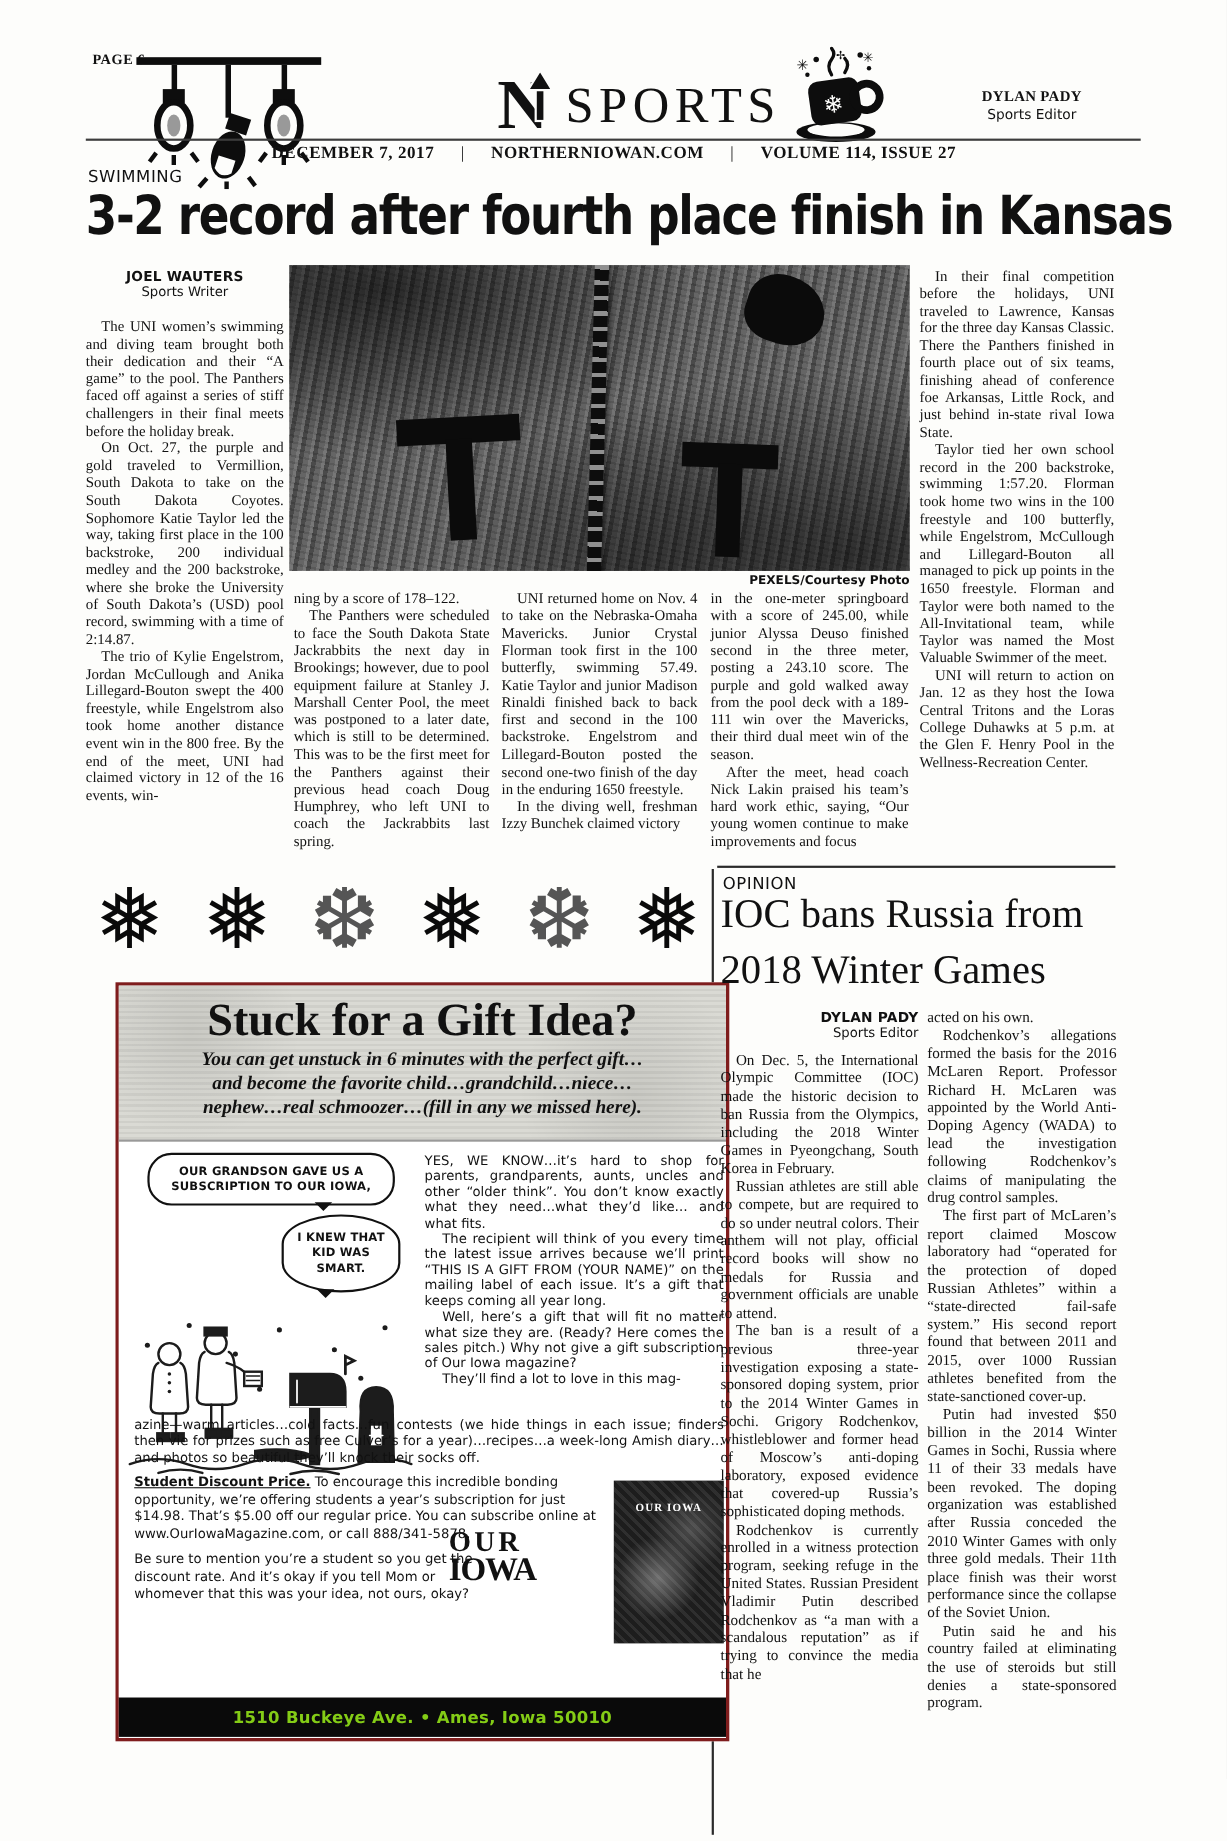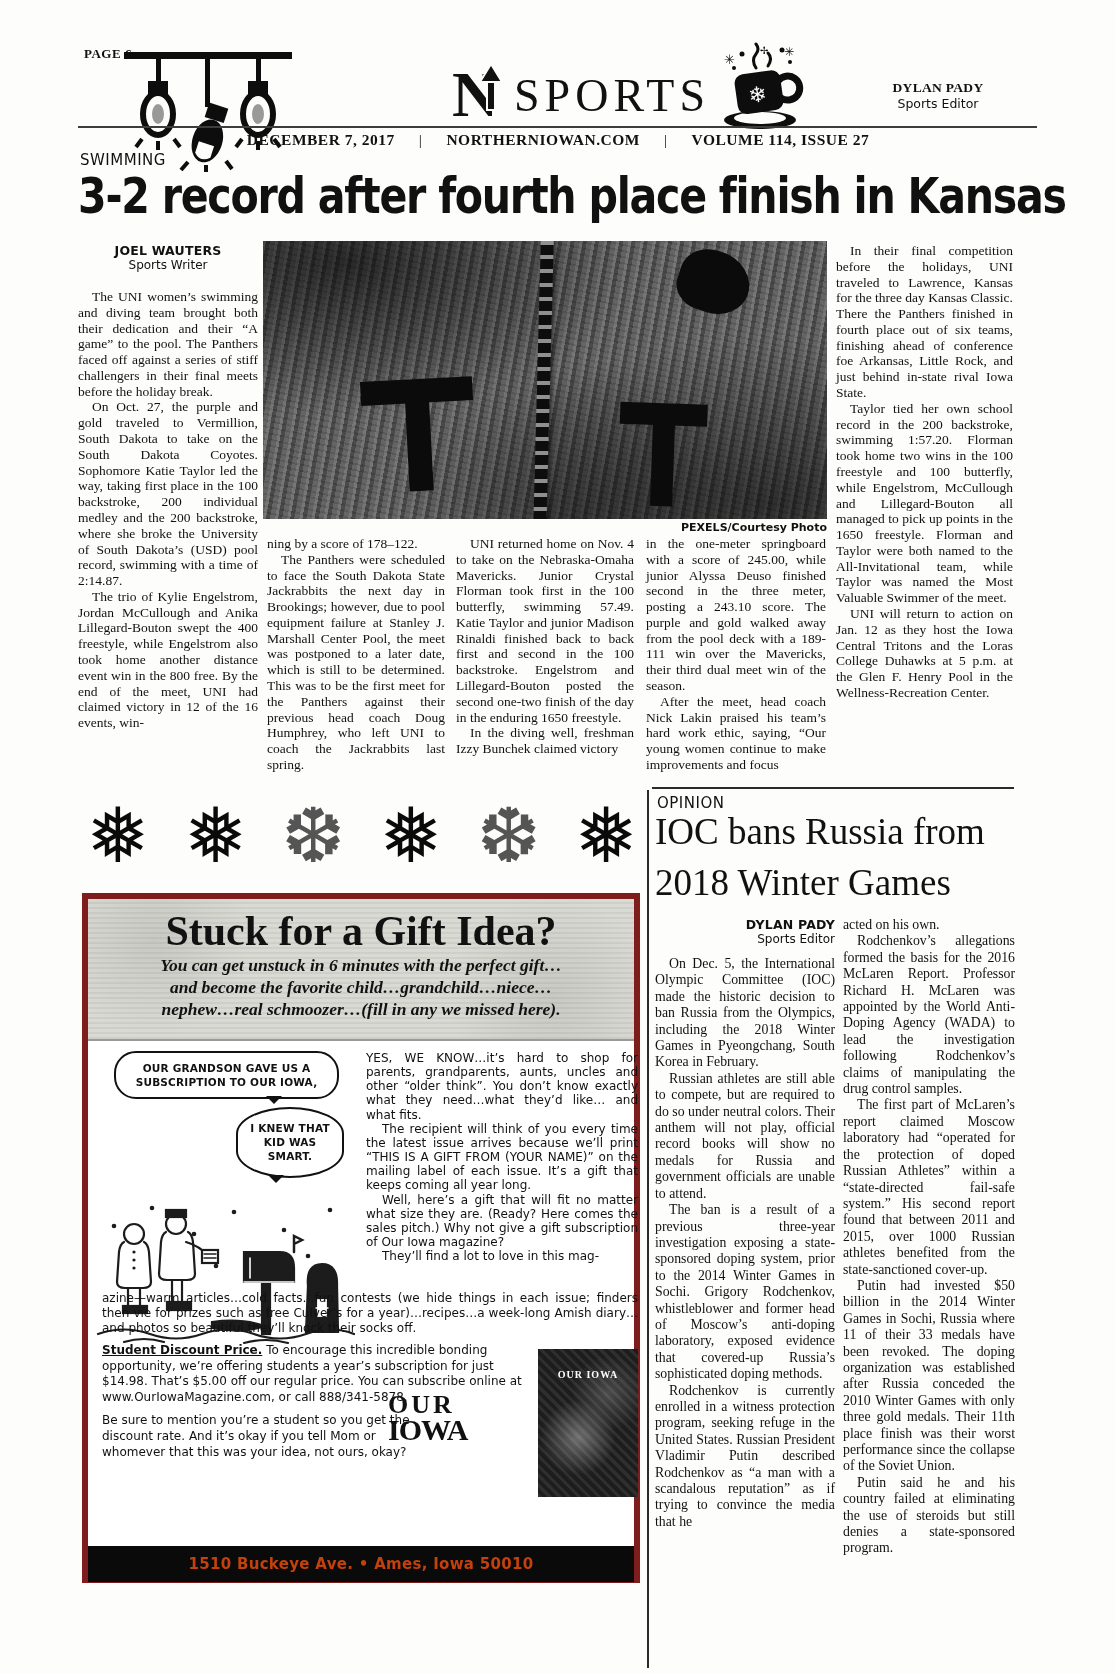--- a/index.html
+++ b/index.html
@@ -52,21 +52,21 @@
   .v-rule { width:2px; background:#2a2a2a; }
   .h-rule { height:2px; background:#2a2a2a; }
 
   
   .snowflakes { width:552px; display:flex; justify-content:space-between; align-items:center; font-family:"DejaVu Sans", sans-serif; }
   .snowflakes span { font-size:76px; line-height:1; }
   .flake-solid { color:#0a0a0a; }
   .flake-light { color:#555; }
 
   
-  .ad-box { width:558px; height:690px; border:6px solid #7f1d1d; background:#fff; }
+  .ad-box { width:558px; height:690px; border:3px solid #7f1d1d; background:#fff;margin-left:23px; }
   .ad-banner { position:relative; height:142px; background:#dadad4;
     background-image: repeating-linear-gradient(0deg, rgba(0,0,0,.05) 0 2px, transparent 2px 5px),
                       radial-gradient(circle at 12% 30%, rgba(0,0,0,.08), transparent 20%),
                       radial-gradient(circle at 85% 70%, rgba(0,0,0,.08), transparent 22%);
     border-bottom:2px solid #999; text-align:center; }
   .ad-title { padding-top:8px; font:bold 42px "Liberation Serif", serif; }
   .ad-tagline { font:bold italic 17.5px "Liberation Serif", serif; line-height:1.25; }
   .ad-content { position:relative; height:505px; background:#fff; }
   .bubble { position:absolute; border:2.5px solid #111; border-radius:22px; background:#fff; padding:8px 10px;
     font:bold 10.5px "DejaVu Sans", sans-serif; text-align:center; line-height:1.35; letter-spacing:.2px; }
@@ -83,21 +83,21 @@
   .ad-student .label { font-weight:bold; text-decoration:underline; }
   .mag-cover { float:right; width:100px; height:148px; margin:6px 0 6px 10px; background:#1d1d1d;
     background-image: radial-gradient(circle at 40% 60%, rgba(255,255,255,.35), transparent 35%),
                       radial-gradient(circle at 70% 30%, rgba(255,255,255,.2), transparent 30%),
                       repeating-linear-gradient(45deg, rgba(255,255,255,.08) 0 3px, transparent 3px 7px);
     color:#fff; text-align:center; font:bold 10px "Liberation Serif", serif; padding-top:20px; letter-spacing:1px; }
   .ad-closing { width:330px; margin-top:8px; font:12px "DejaVu Sans", sans-serif; line-height:1.3; }
   .ouriowa-logo { position:absolute; left:300px; top:352px; width:140px; text-align:left; font-family:"Liberation Serif", serif; }
   .ouriowa-top { font-weight:bold; font-size:26px; letter-spacing:3px; line-height:.9; }
   .ouriowa-main { font-weight:bold; font-size:30px; line-height:.95; letter-spacing:-1px; }
-  .ad-bar { height:36px; background:#0a0a0a; color:#c2410c; text-align:center; font:bold 15px "DejaVu Sans", sans-serif; line-height:36px; letter-spacing:.3px; }
+  .ad-bar { height:36px; background:#0a0a0a; color:#84cc16; text-align:center; font:bold 15px "DejaVu Sans", sans-serif; line-height:36px; letter-spacing:.3px; }
 
   
   .op-headline { width:362px; font:normal 37px "Liberation Serif", serif; line-height:1.38; }
   .op-byline { width:180px; text-align:right; }
 
   svg text { user-select:none; }
 </style>
 </head>
 <body>
 

